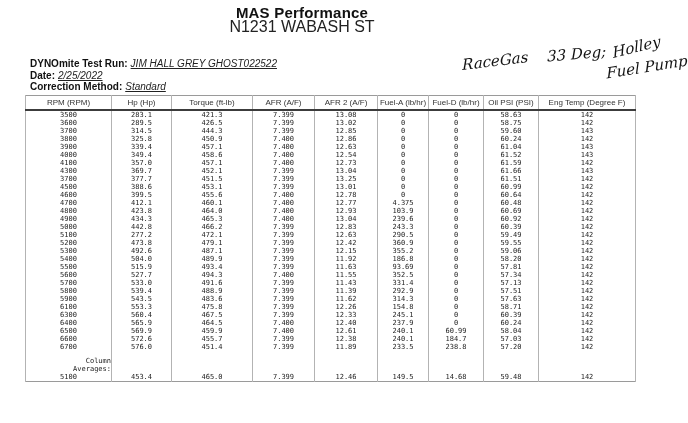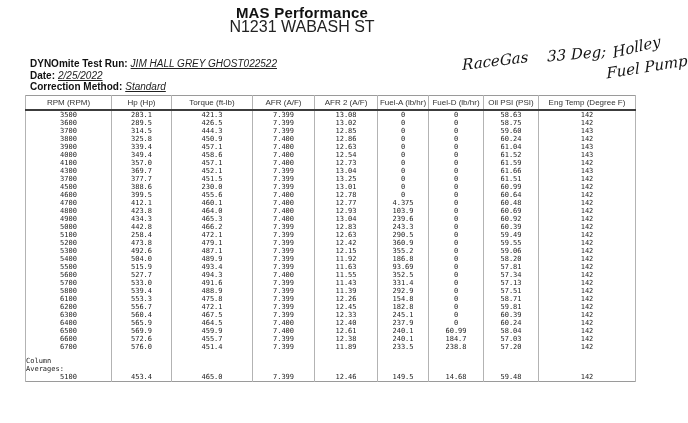--- a/index.html
+++ b/index.html
@@ -52,21 +52,21 @@
     font-size:8px;font-weight:normal;color:#333;
     height:13px;
     border-bottom:2px solid #3c3c3c;
     background:#fff;
   }
   td{
     font-family:"DejaVu Sans Mono", monospace;
     font-size:7px;line-height:8px;height:8px;color:#1c1c1c;
   }
   tr.spacer td{height:6px;}
-  td.avg-label{text-align:left;}
+  td.avg-label{text-align:right;}
 </style>
 </head>
 <body>
 
 <div class="report-header">
   <div class="company">MAS Performance</div>
   <div class="addr">N1231 WABASH ST</div>
 </div>
 
 <div>
@@ -210,21 +210,21 @@
           <td>7.399</td>
           <td>13.25</td>
           <td>0</td>
           <td>0</td>
           <td>61.51</td>
           <td>142</td>
         </tr>
         <tr>
           <td>4500</td>
           <td>388.6</td>
-          <td>230.0</td>
+          <td>453.1</td>
           <td>7.399</td>
           <td>13.01</td>
           <td>0</td>
           <td>0</td>
           <td>60.99</td>
           <td>142</td>
         </tr>
         <tr>
           <td>4600</td>
           <td>399.5</td>
@@ -275,21 +275,21 @@
           <td>466.2</td>
           <td>7.399</td>
           <td>12.83</td>
           <td>243.3</td>
           <td>0</td>
           <td>60.39</td>
           <td>142</td>
         </tr>
         <tr>
           <td>5100</td>
-          <td>258.4</td>
+          <td>277.2</td>
           <td>472.1</td>
           <td>7.399</td>
           <td>12.63</td>
           <td>290.5</td>
           <td>0</td>
           <td>59.49</td>
           <td>142</td>
         </tr>
         <tr>
           <td>5200</td>
@@ -362,39 +362,39 @@
           <td>539.4</td>
           <td>488.9</td>
           <td>7.399</td>
           <td>11.39</td>
           <td>292.9</td>
           <td>0</td>
           <td>57.51</td>
           <td>142</td>
         </tr>
         <tr>
+          <td>5900</td>
+          <td>543.5</td>
+          <td>483.6</td>
+          <td>7.399</td>
+          <td>11.62</td>
+          <td>314.3</td>
+          <td>0</td>
+          <td>57.63</td>
+          <td>142</td>
+        </tr>
+        <tr>
           <td>6100</td>
           <td>553.3</td>
           <td>475.8</td>
           <td>7.399</td>
           <td>12.26</td>
           <td>154.8</td>
           <td>0</td>
           <td>58.71</td>
-          <td>142</td>
-        </tr>
-        <tr>
-          <td>6200</td>
-          <td>556.7</td>
-          <td>472.1</td>
-          <td>7.399</td>
-          <td>12.45</td>
-          <td>182.8</td>
-          <td>0</td>
-          <td>59.81</td>
           <td>142</td>
         </tr>
         <tr>
           <td>6300</td>
           <td>560.4</td>
           <td>467.5</td>
           <td>7.399</td>
           <td>12.33</td>
           <td>245.1</td>
           <td>0</td>

